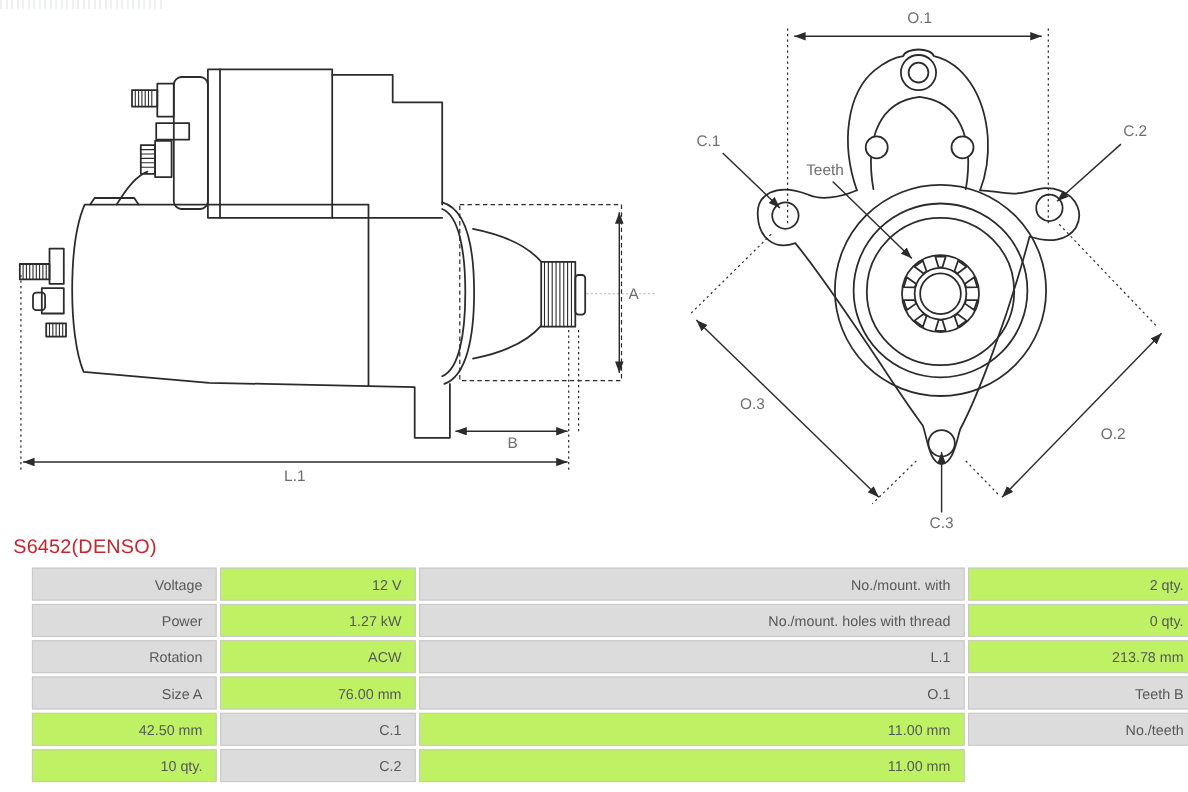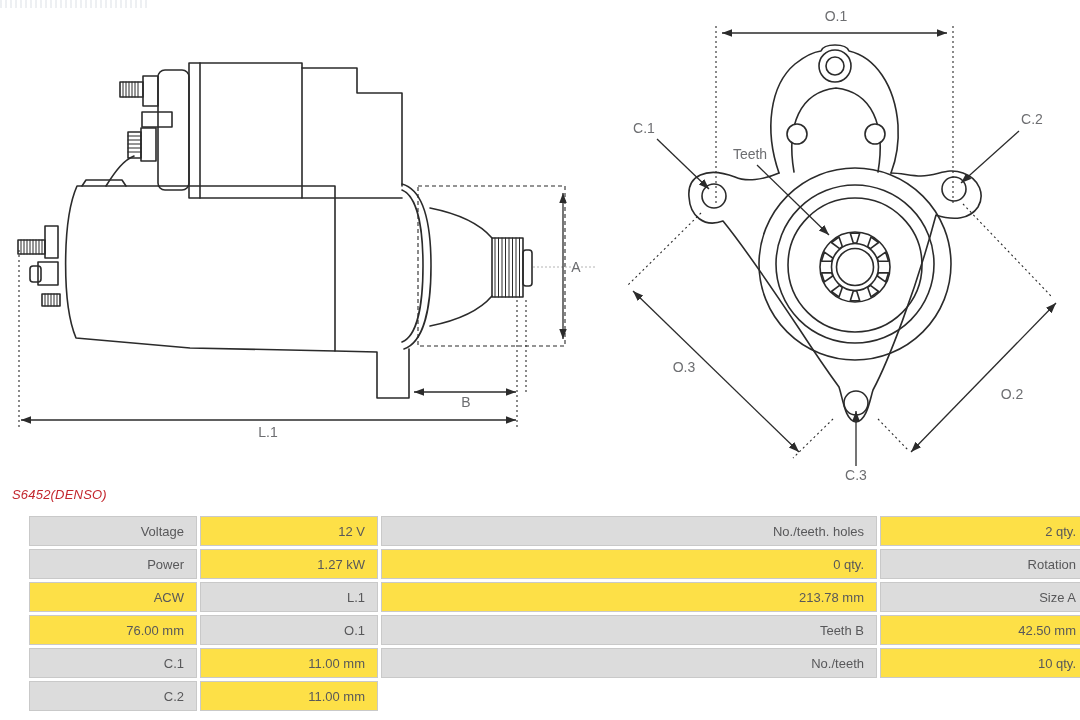--- a/index.html
+++ b/index.html
@@ -21,35 +21,35 @@
   .draw{stroke:var(--c-line,#2b2b2b);stroke-width:1.6;fill:none;
         stroke-linejoin:round;stroke-linecap:round;}
   .draw .white{fill:#ffffff;}
   .dim{stroke:var(--c-line,#2b2b2b);stroke-width:1.3;fill:none;}
   .dot{stroke:var(--c-line,#2b2b2b);stroke-width:1.1;stroke-dasharray:2 3;fill:none;}
   .dashbox{stroke:var(--c-line,#2b2b2b);stroke-width:1.1;stroke-dasharray:4 3;fill:none;}
   .axis{stroke:#b4b4b4;stroke-width:1;stroke-dasharray:2 2;}
   .hatch{stroke:var(--c-line,#2b2b2b);stroke-width:1;}
   .page-title{
     position:absolute;left:12px;top:487px;
-    font-size:13px;color:var(--c-title,#c3272e);letter-spacing:.2px;font-style:italic;
+    font-size:18px;color:var(--c-title,#c3272e);letter-spacing:.2px;
   }
   .spec{
     position:absolute;left:10px;top:516px;width:1060px;
     display:grid;grid-template-columns:168px 178px 496px 1fr;
     grid-auto-rows:30px;gap:3px;padding-left:19px;
   }
   .cell{
     box-sizing:border-box;border:1px solid var(--c-cell_border,#c9c9c9);
     font-size:13px;color:var(--c-text,#58585a);
     display:flex;align-items:center;justify-content:flex-end;
     padding-right:12px;white-space:nowrap;
   }
   .lbl{background:var(--c-cell_label_bg,#dcdcdc);}
-  .val{background:#fde047;}
+  .val{background:#bef264;}
 </style>
 </head>
 <body>
 
 <div class="stage">
 
   <div class="watermark"></div>
 
   <svg style="position:absolute;left:0;top:0" width="600" height="487" viewBox="0 0 600 487">
     <defs>
@@ -232,25 +232,26 @@
       <text x="856" y="480" text-anchor="middle">C.3</text>
       <text x="750" y="159" text-anchor="middle">Teeth</text>
     </g>
   </svg>
 
   <div class="page-title">S6452(DENSO)</div>
 
   <div class="spec">
     <div class="cell lbl">Voltage</div>
     <div class="cell val">12 V</div>
-    <div class="cell lbl">No./teeth. holes</div>
+    <div class="cell lbl">No./mount. with</div>
     <div class="cell val">2 qty.</div>
 
     <div class="cell lbl">Power</div>
     <div class="cell val">1.27 kW</div>
+    <div class="cell lbl">No./mount. holes with thread</div>
     <div class="cell val">0 qty.</div>
 
     <div class="cell lbl">Rotation</div>
     <div class="cell val">ACW</div>
     <div class="cell lbl">L.1</div>
     <div class="cell val">213.78 mm</div>
 
     <div class="cell lbl">Size A</div>
     <div class="cell val">76.00 mm</div>
     <div class="cell lbl">O.1</div>

